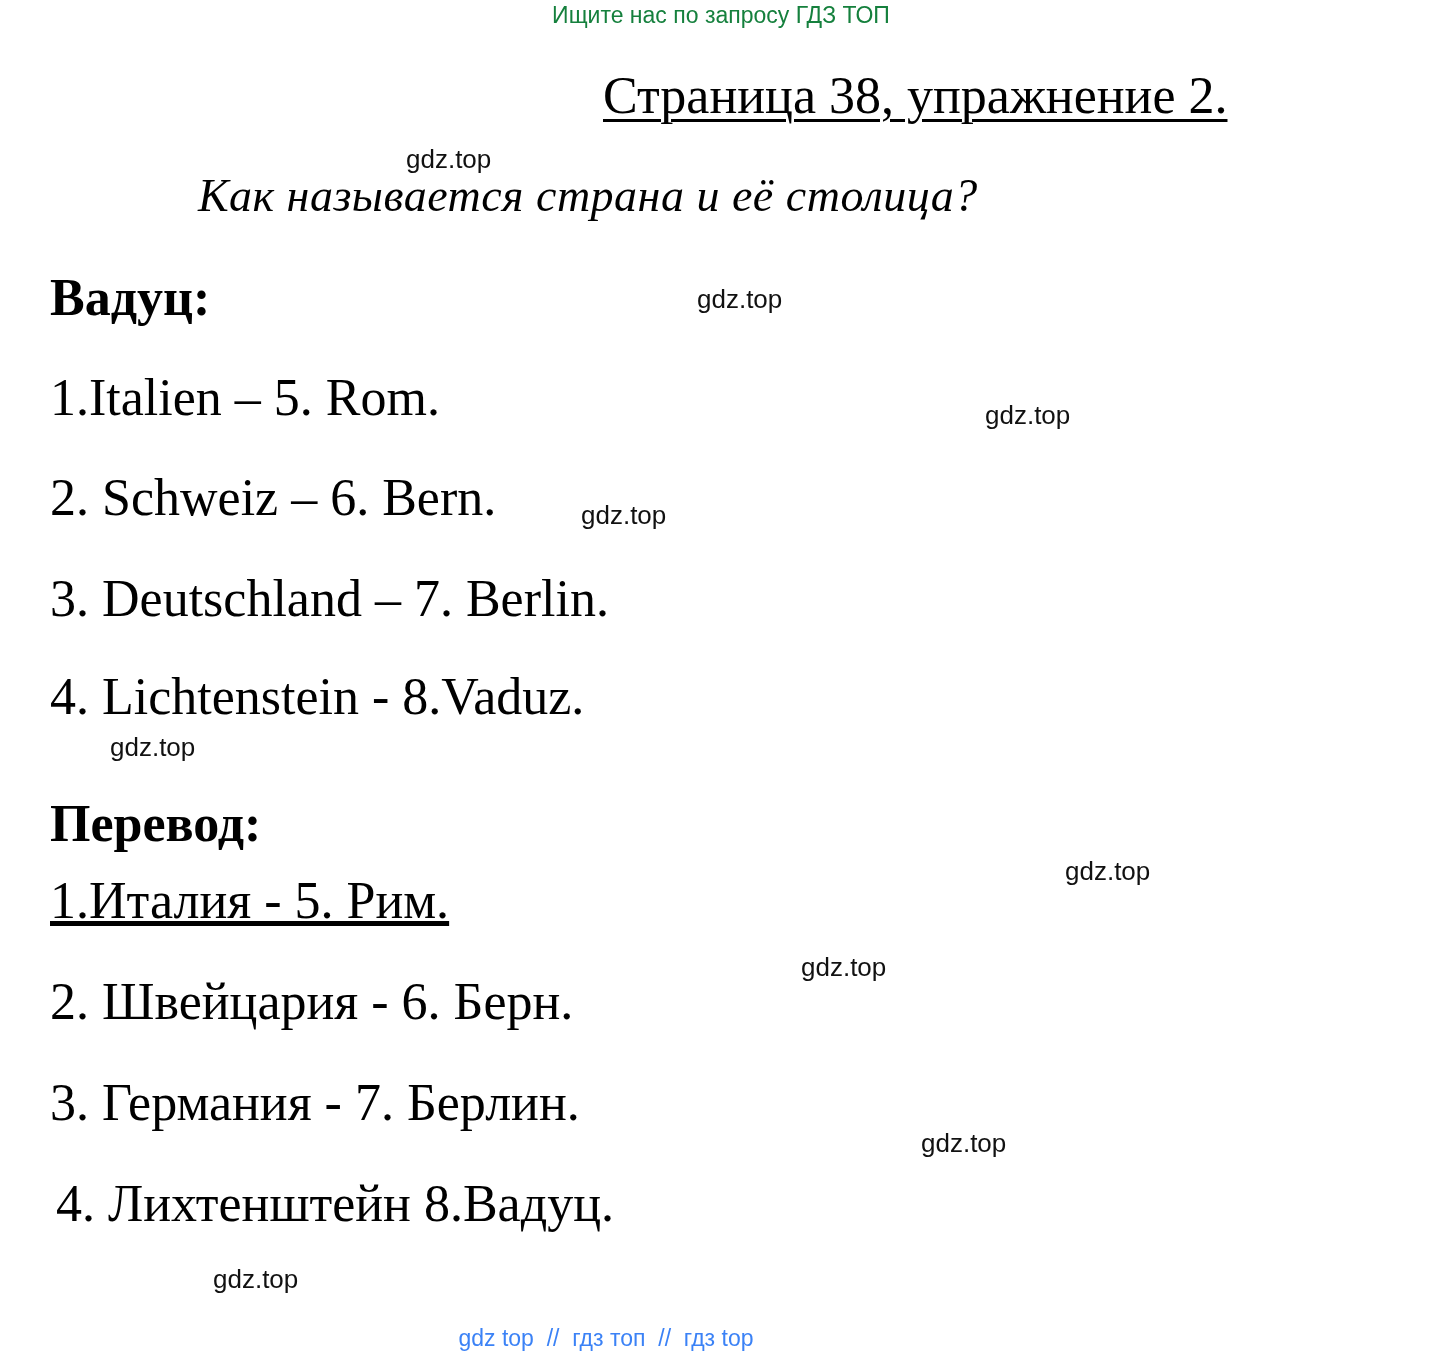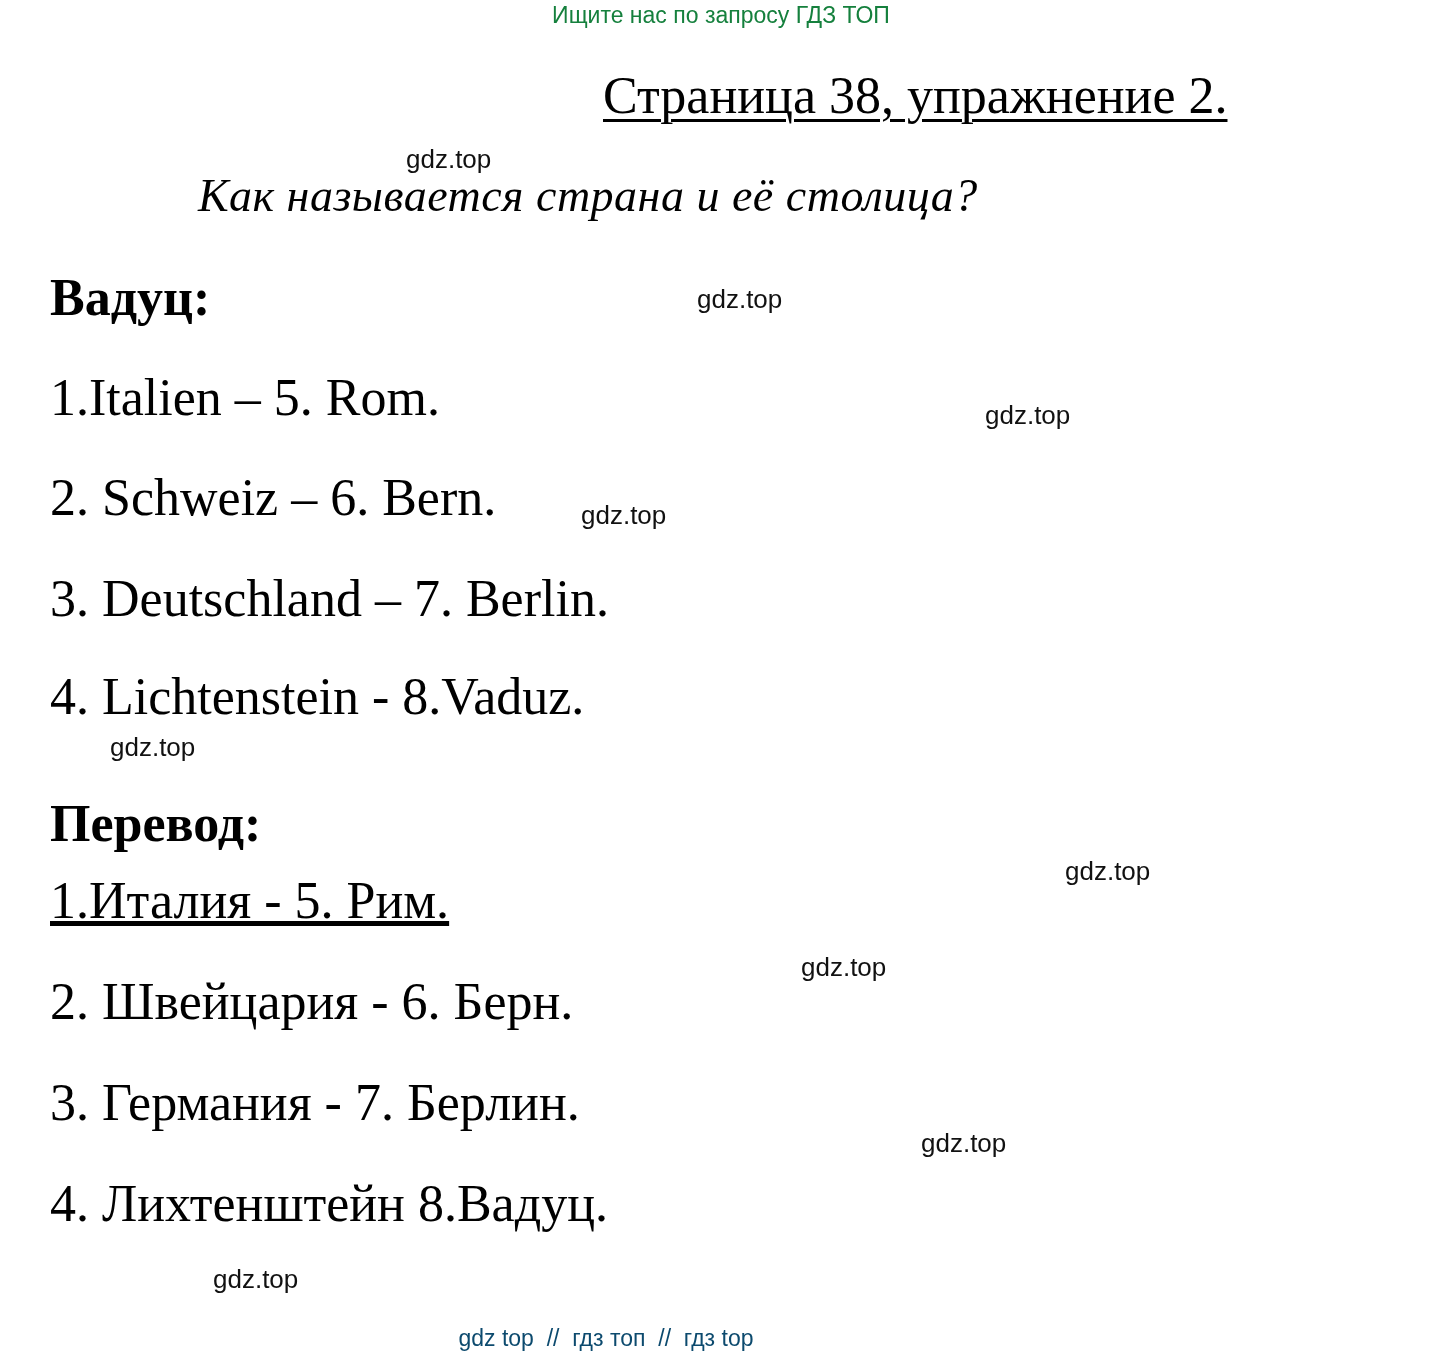--- a/index.html
+++ b/index.html
@@ -56,21 +56,21 @@
       font-size: 26px;
       line-height: 30px;
       color: #111111;
     }
     .footer {
       left: 0; width: 1212px; top: 1323px;
       text-align: center;
       font-family: "Liberation Sans", sans-serif;
       font-size: 23px;
       line-height: 30px;
-      color: #0c4a6e;
+      color: #3b82f6;
     }
   </style>
 </head>
 <body>
 
 <div class="abs top-banner">Ищите нас по запросу ГДЗ ТОП</div>
 
 <div class="abs page-title">Страница 38, упражнение 2.</div>
 
 <div class="abs wm" style="left:406px; top:144px;">gdz.top</div>
@@ -97,16 +97,16 @@
 <div class="abs wm" style="left:1065px; top:856px;">gdz.top</div>
 
 <div class="abs line" style="top:869px;text-decoration:underline;">1.Италия - 5. Рим.</div>
 <div class="abs wm" style="left:801px; top:952px;">gdz.top</div>
 
 <div class="abs line" style="top:970px;">2. Швейцария - 6. Берн.</div>
 
 <div class="abs line" style="top:1071px;">3. Германия - 7. Берлин.</div>
 <div class="abs wm" style="left:921px; top:1128px;">gdz.top</div>
 
-<div class="abs line" style="top:1172px;">4. Лихтенштейн 8.Вадуц.</div>
+<div class="abs line" style="top:1172px;margin-left:6px;">4. Лихтенштейн 8.Вадуц.</div>
 <div class="abs wm" style="left:213px; top:1264px;">gdz.top</div>
 
 <div class="abs footer" style="white-space:pre;">gdz top  //  гдз топ  //  гдз top</div>
 
 </body></html>

